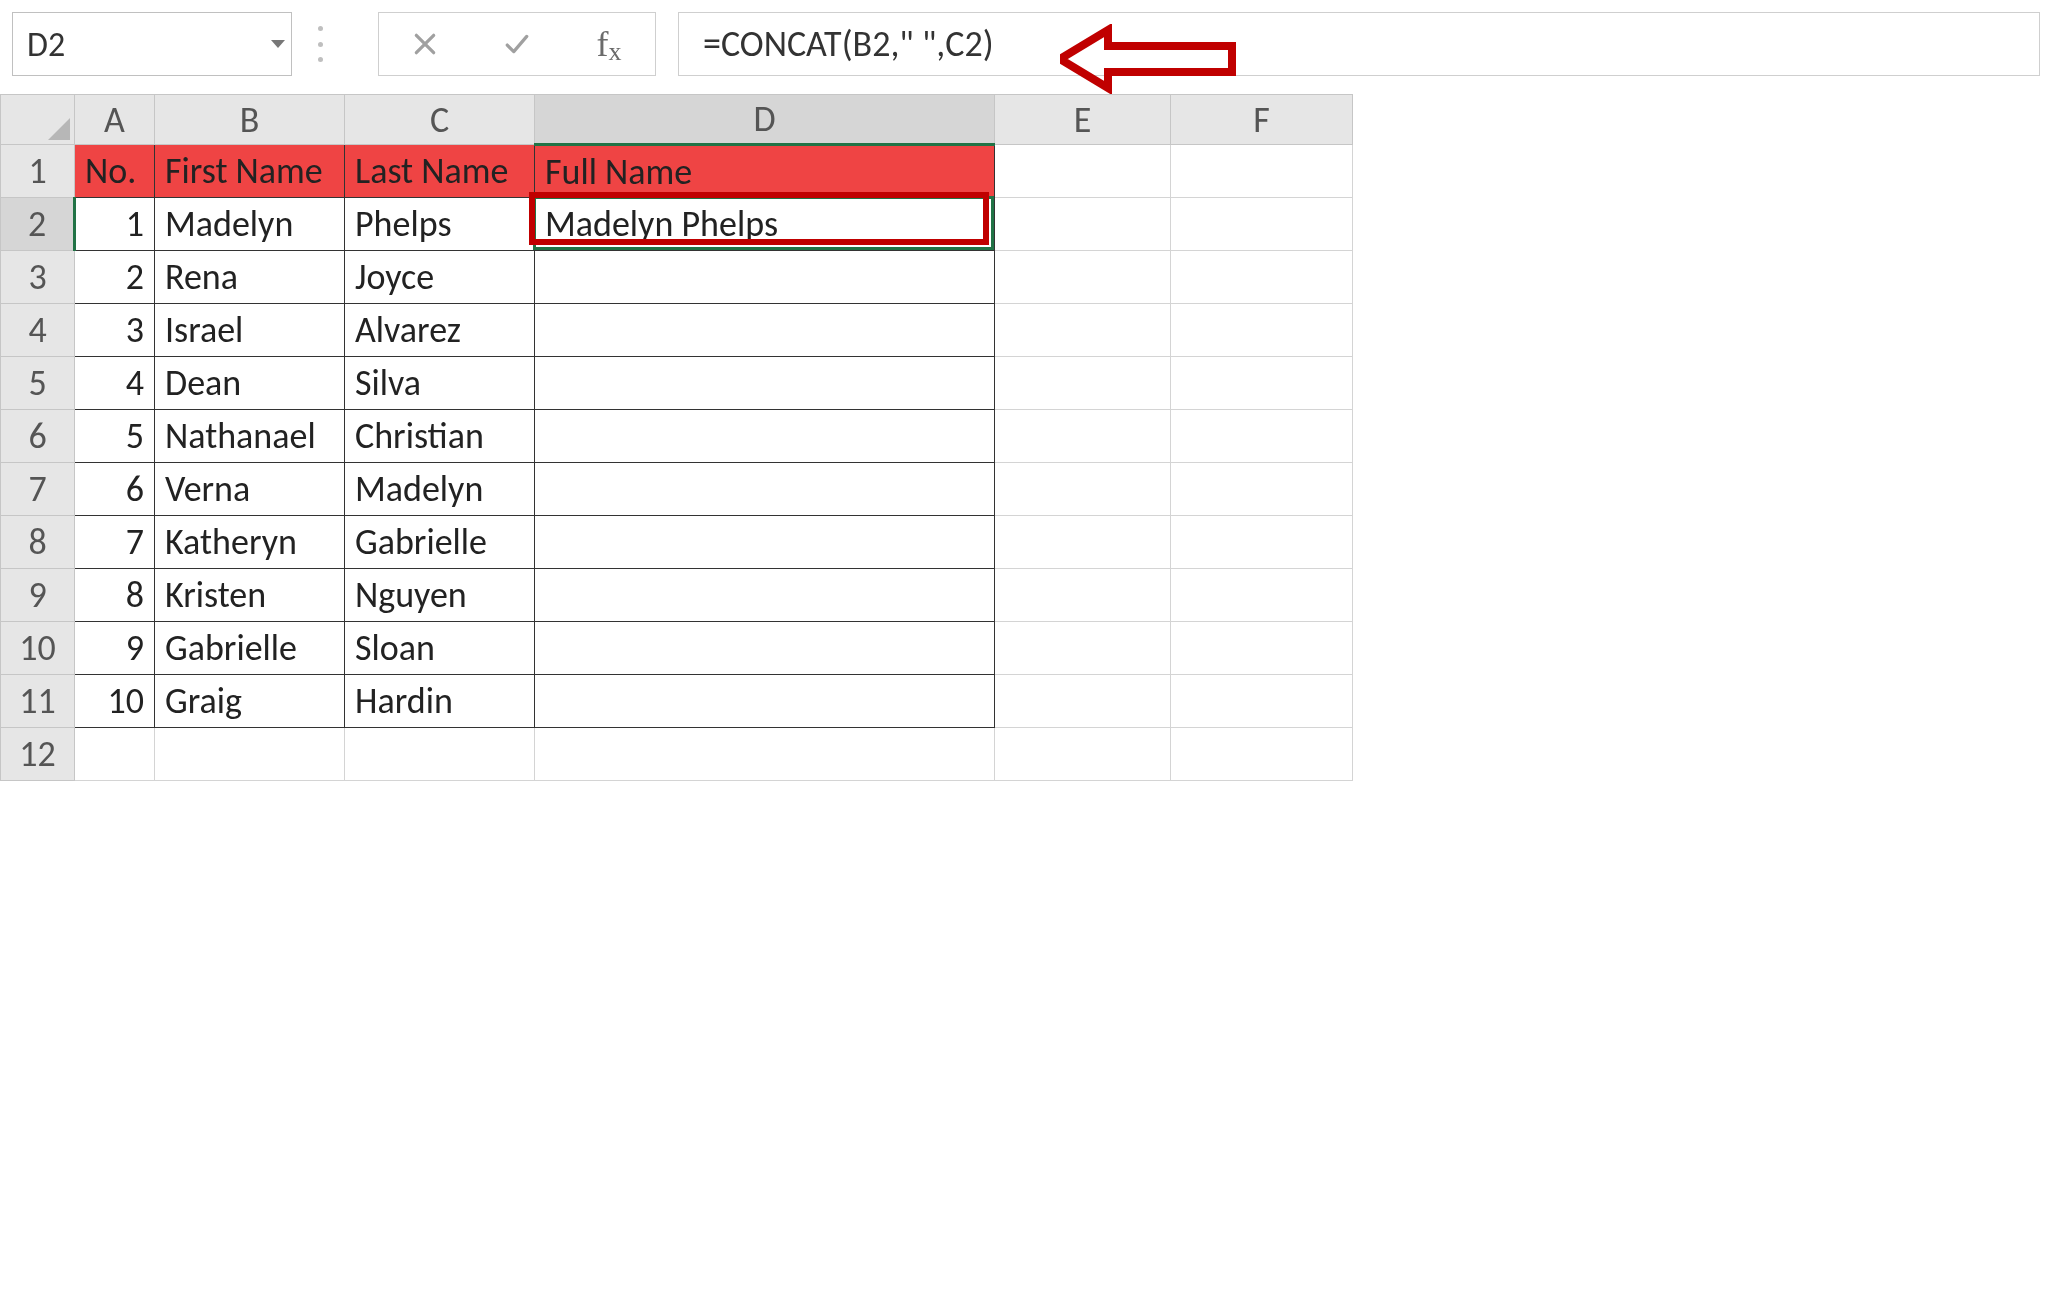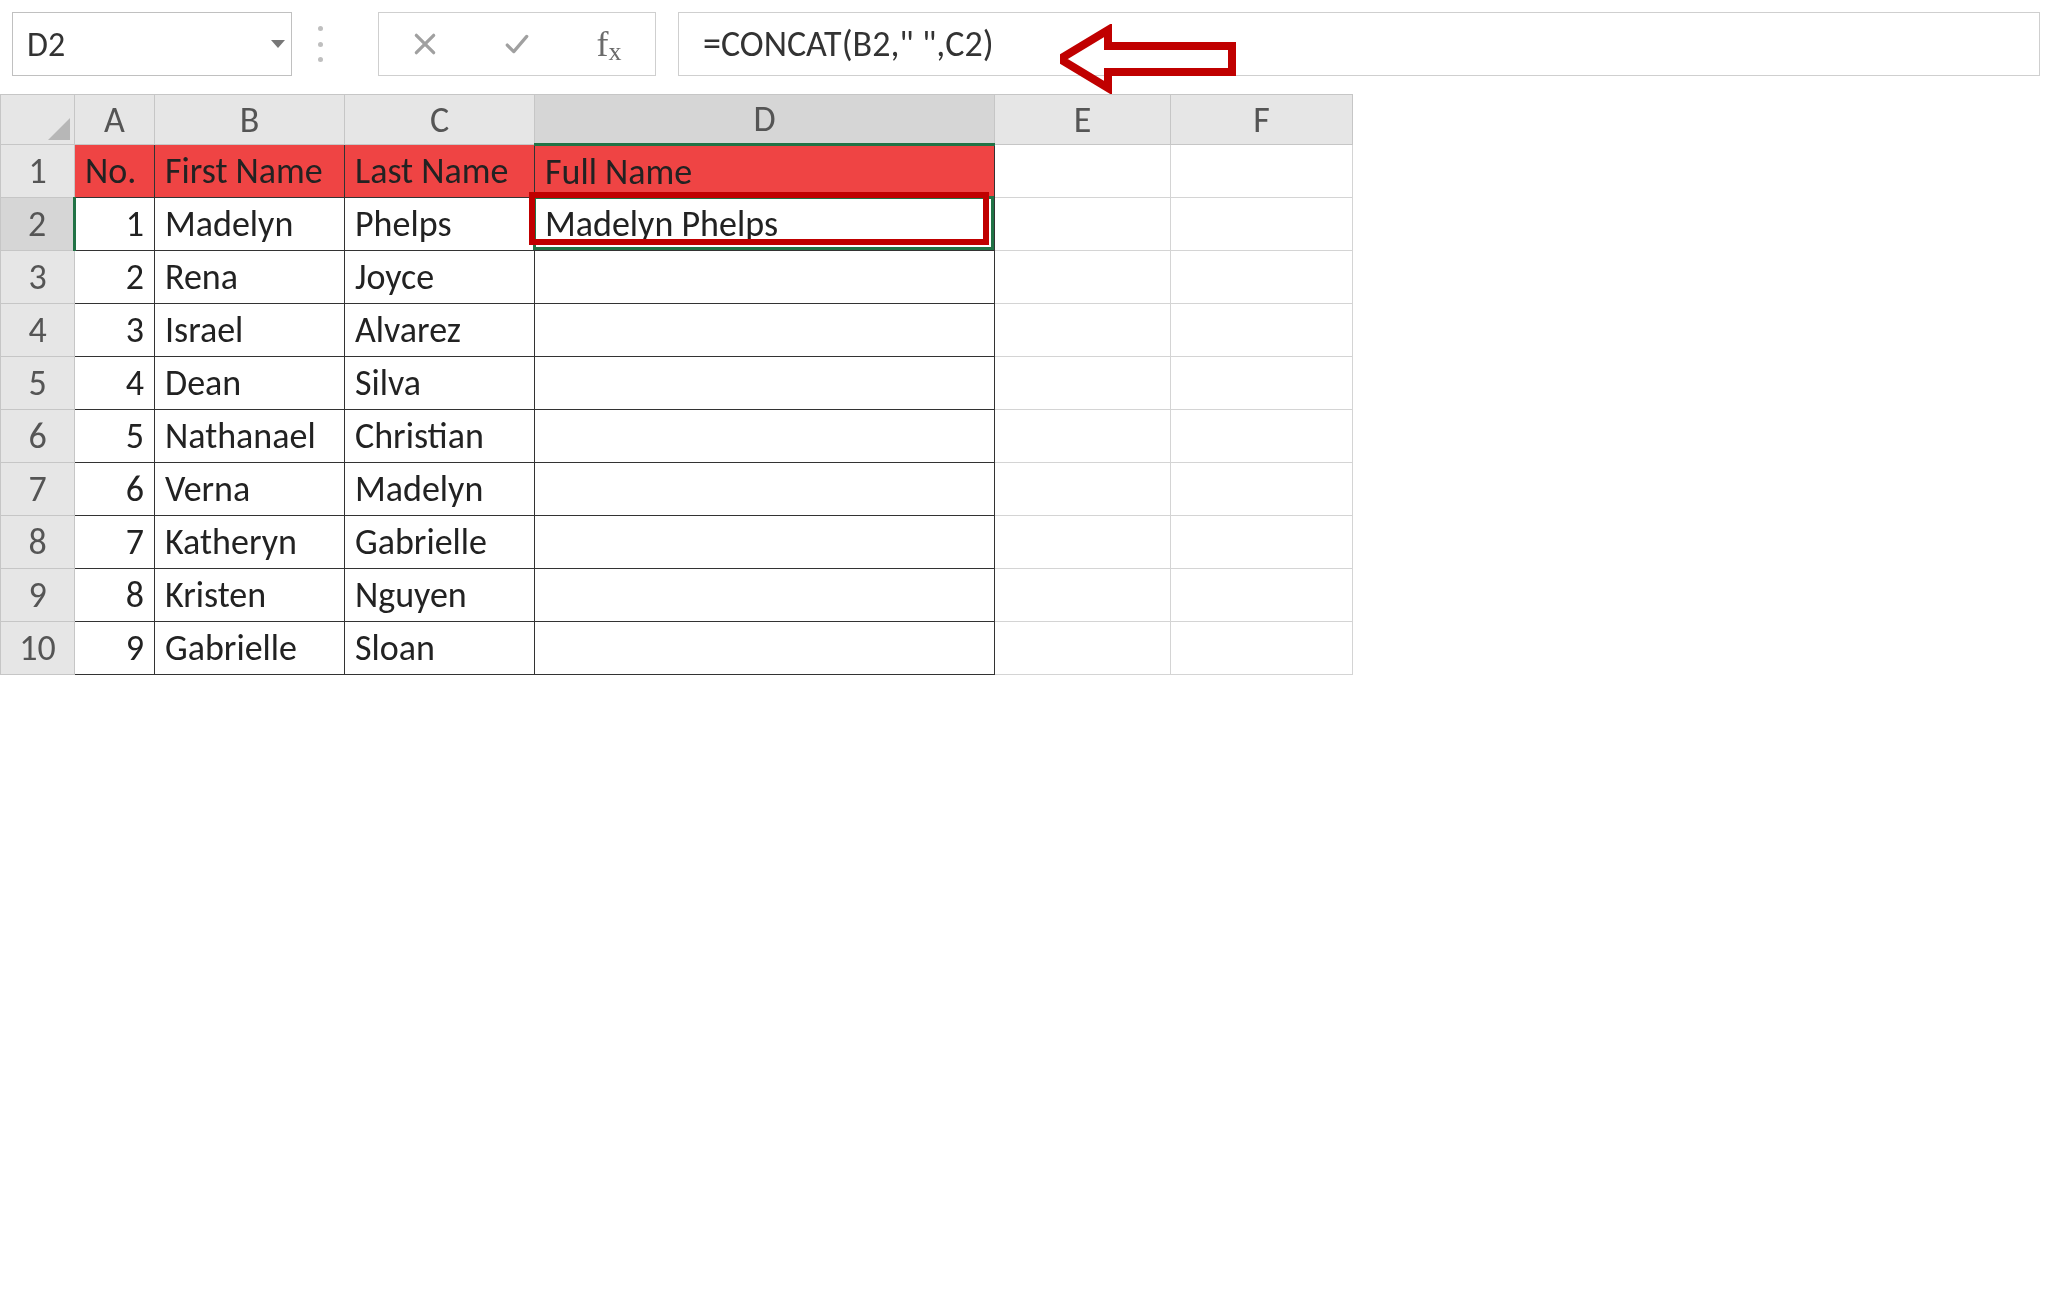--- a/index.html
+++ b/index.html
@@ -291,18 +291,36 @@
     </tr>
     <tr>
       <th class="rowhdr"><span>10</span></th>
       <td class="cell databorder num-r"><span>9</span></td>
       <td class="cell databorder"><span>Gabrielle</span></td>
       <td class="cell databorder"><span>Sloan</span></td>
       <td class="cell databorder"><span></span></td>
       <td class="cell"></td>
       <td class="cell"></td>
     </tr>
+    <tr>
+      <th class="rowhdr"><span>11</span></th>
+      <td class="cell databorder num-r"><span>10</span></td>
+      <td class="cell databorder"><span>Graig</span></td>
+      <td class="cell databorder"><span>Hardin</span></td>
+      <td class="cell databorder"><span></span></td>
+      <td class="cell"></td>
+      <td class="cell"></td>
+    </tr>
+    <tr>
+      <th class="rowhdr"><span>12</span></th>
+      <td class="cell"></td>
+      <td class="cell"></td>
+      <td class="cell"></td>
+      <td class="cell"></td>
+      <td class="cell"></td>
+      <td class="cell"></td>
+    </tr>
   </tbody>
     </table>
 
   <div class="active-ring" id="active-ring" style="left: 532.5px; top: 101.5px; width: 461px; height: 54px;"></div>
   <div class="hl-box" id="hl-box" style="left: 528.5px; top: 97.5px; width: 460px; height: 53px;"></div>
 </div>
 
 </body></html>

